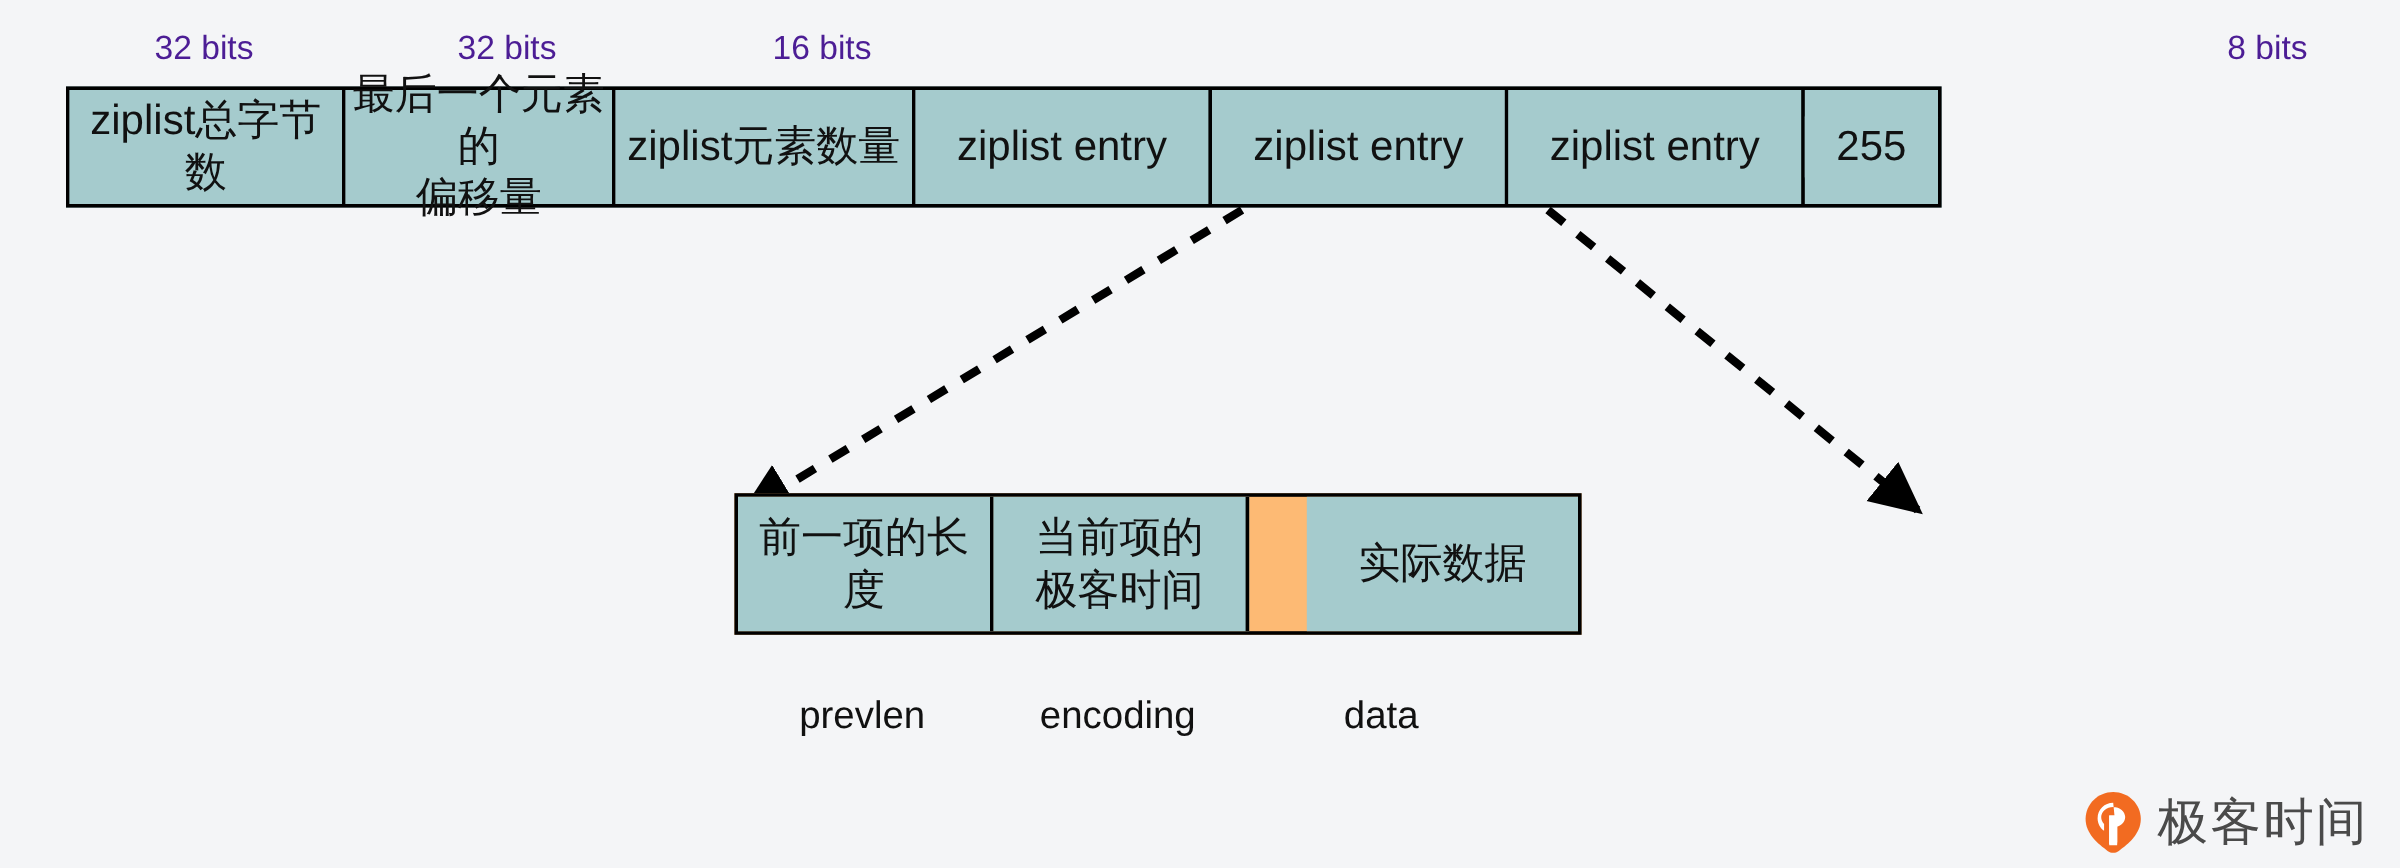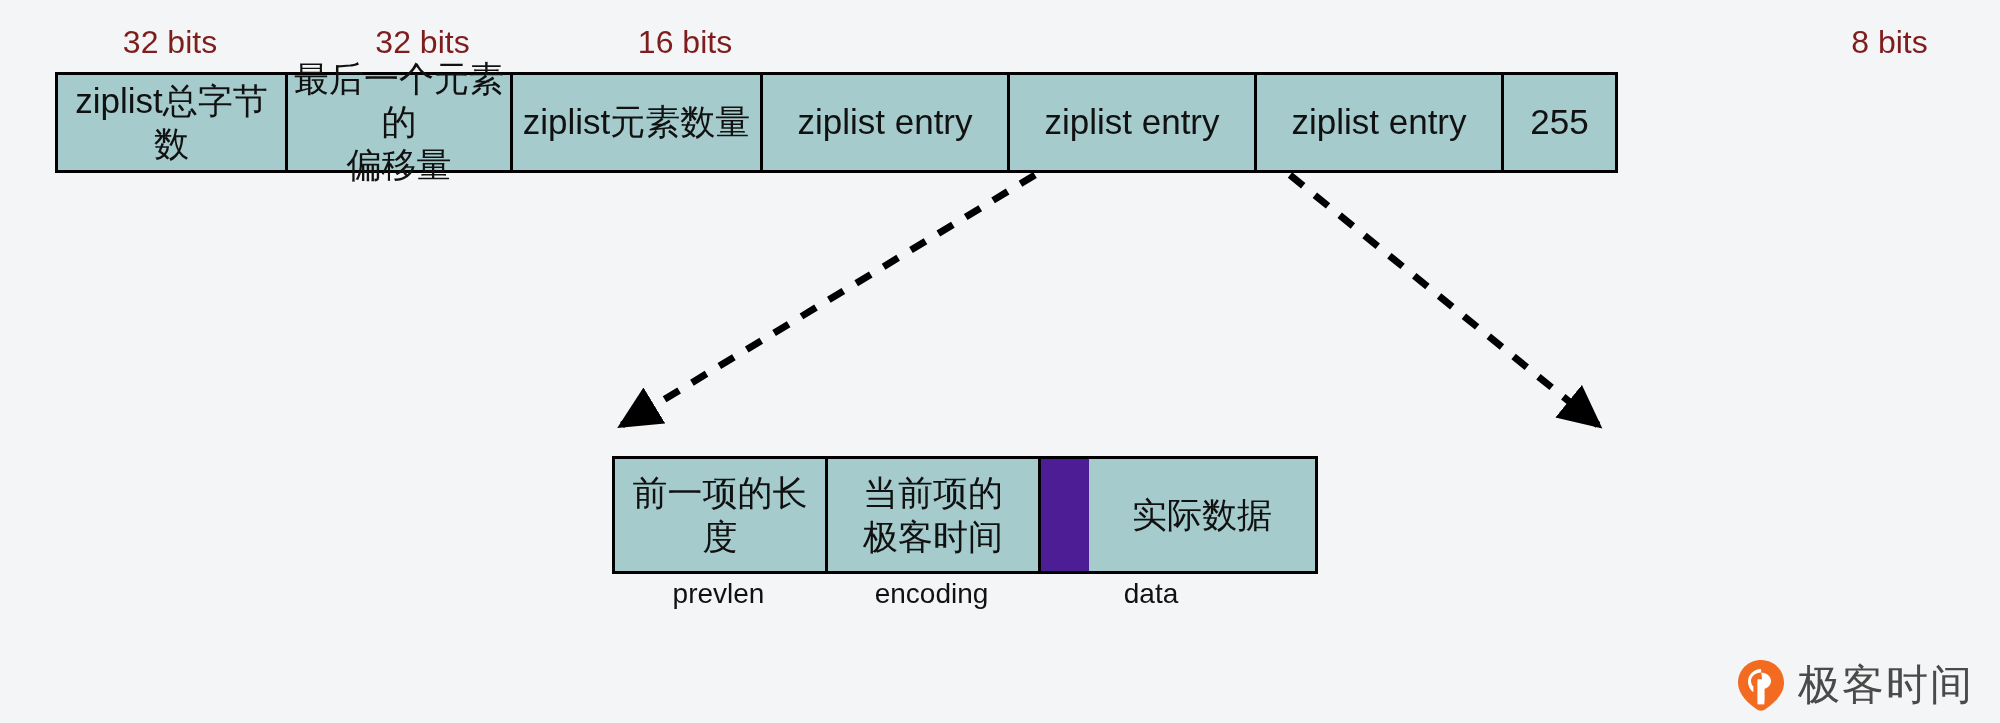--- a/index.html
+++ b/index.html
@@ -8,22 +8,22 @@
     background:#f4f5f7;
     font-family:"Liberation Sans","DejaVu Sans",sans-serif;
     position:relative; overflow:hidden;
     color:#0d0d0d;
   }
   #stage { position:absolute; left:0; top:0; width:2000px; height:723px; }
 
   
   .bitlabel {
     position:absolute;
-    font-size:32px;
-    color:#7f1d1d;
+    font-size:28px;
+    color:#4c1d95;
     text-align:center;
     white-space:nowrap;
     line-height:1;
   }
 
   
   #ziplist-row {
     position:absolute;
     left:55px; top:72px;
     height:101px;
@@ -44,47 +44,47 @@
     line-height:1.22;
     color:#111;
     padding:0 6px;
     white-space:pre-line;
   }
   .zcell:last-child { border-right:none; }
 
   
   #entry-row {
     position:absolute;
-    left:612px; top:456px;
+    left:612px; top:411px;
     height:118px;
     display:flex;
     border:3px solid #000;
     box-sizing:border-box;
-    background:#4c1d95;
+    background:#fdba74;
   }
   .ecell {
     background:#a5cbcd;
     border-right:3px solid #000;
     box-sizing:border-box;
     display:flex;
     align-items:center;
     justify-content:center;
     text-align:center;
     font-size:35px;
     line-height:1.25;
     color:#111;
     padding:0 6px;
     white-space:pre-line;
   }
   .ecell:last-child { border-right:none; }
 
   
   .fieldlabel {
     position:absolute;
-    font-size:28px;
+    font-size:32px;
     color:#111;
     text-align:center;
     white-space:nowrap;
     line-height:1;
   }
 
   
   #arrows { position:absolute; left:0; top:0; width:2000px; height:723px; pointer-events:none; }
 
   

